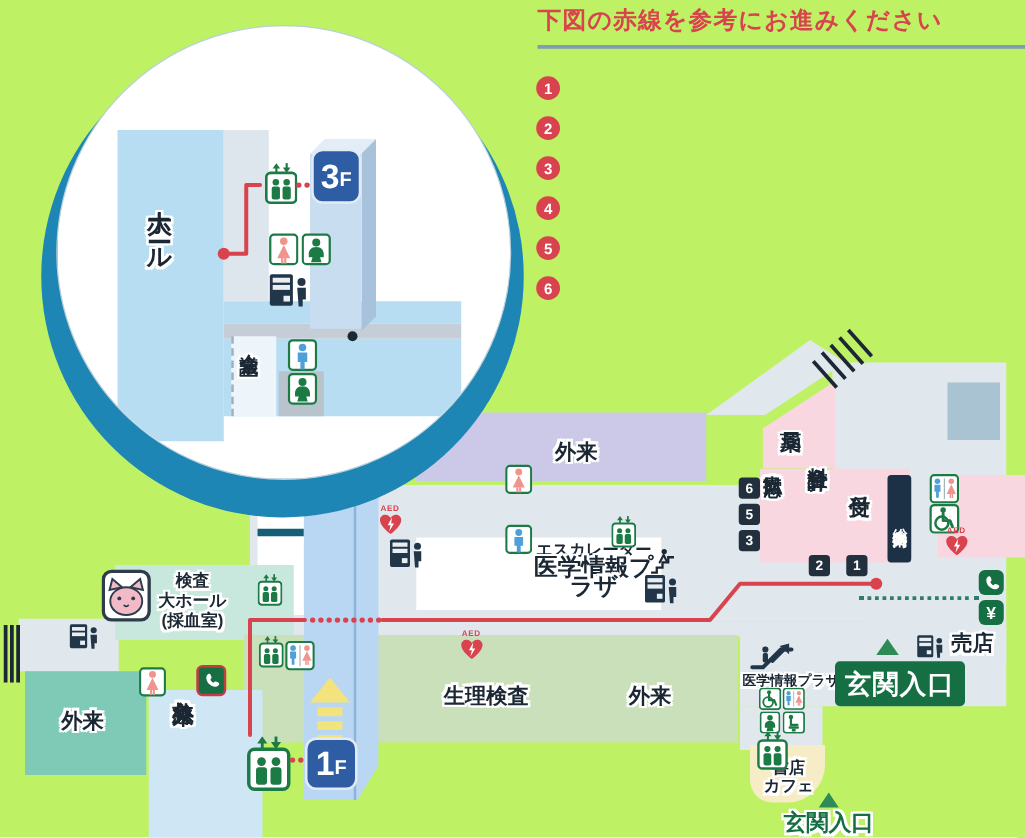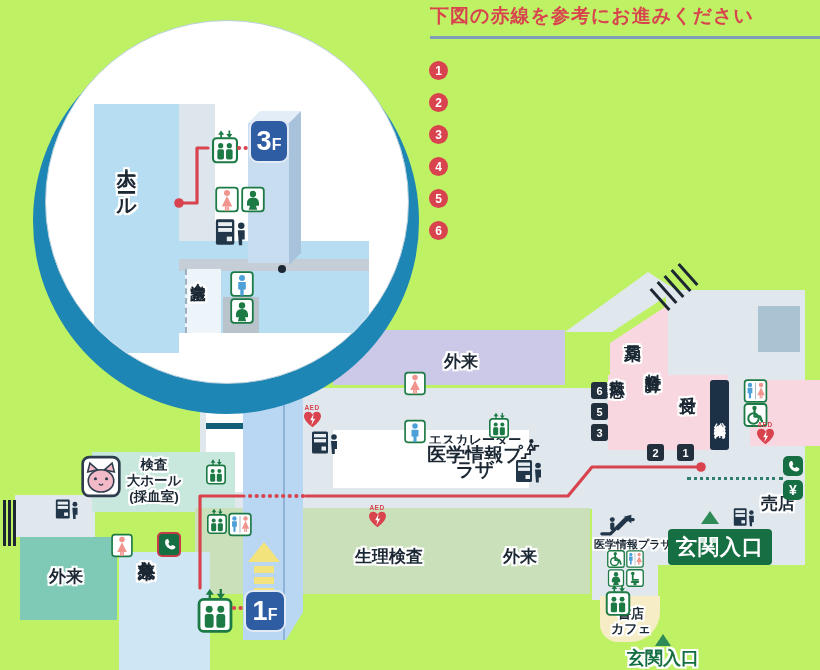--- a/index.html
+++ b/index.html
@@ -198,21 +198,21 @@
     </div>
     <div class="abs" style="left:116px;top:457px;width:76px;text-align:center;">
       <span class="lbl" style="position:static;display:block;font-size:13.5px;line-height:16px;">検査</span>
       <span class="lbl" style="position:static;display:block;font-size:13.5px;line-height:16px;">大ホール</span>
       <span class="lbl" style="position:static;display:block;font-size:13.5px;line-height:16px;">(採血室)</span>
     </div>
     <div class="lbl" style="left:355px;top:545px;font-size:17px;">生理検査</div>
     <div class="lbl" style="left:503px;top:545px;font-size:17px;">外来</div>
     <div class="lbl" style="left:49px;top:565px;font-size:17px;">外来</div>
     <div class="lbl vert" style="left:135px;top:547px;font-size:17px;">救急外来</div>
-    <div class="lbl" style="left:761px;top:492px;font-size:17px;">売店</div>
+    <div class="lbl" style="left:761px;top:503px;font-size:17px;">売店</div>
     <div class="abs" style="left:607px;top:606px;width:48px;text-align:center;">
       <span class="lbl" style="position:static;display:block;font-size:13px;line-height:15px;">書店</span>
       <span class="lbl" style="position:static;display:block;font-size:13px;line-height:15px;">カフェ</span>
     </div>
     <div class="lbl" style="left:594px;top:537px;font-size:11px;">医学情報プラザ</div>
 
     <div class="tri" style="left:701px;top:511px;"></div>
     <div class="abs" style="left:668px;top:529px;width:104px;height:36px;background:#156f42;border-radius:4px;display:flex;align-items:center;justify-content:center;">
       <span style="color:#fff;font-size:21px;font-weight:bold;letter-spacing:1px;">玄関入口</span>
     </div>

